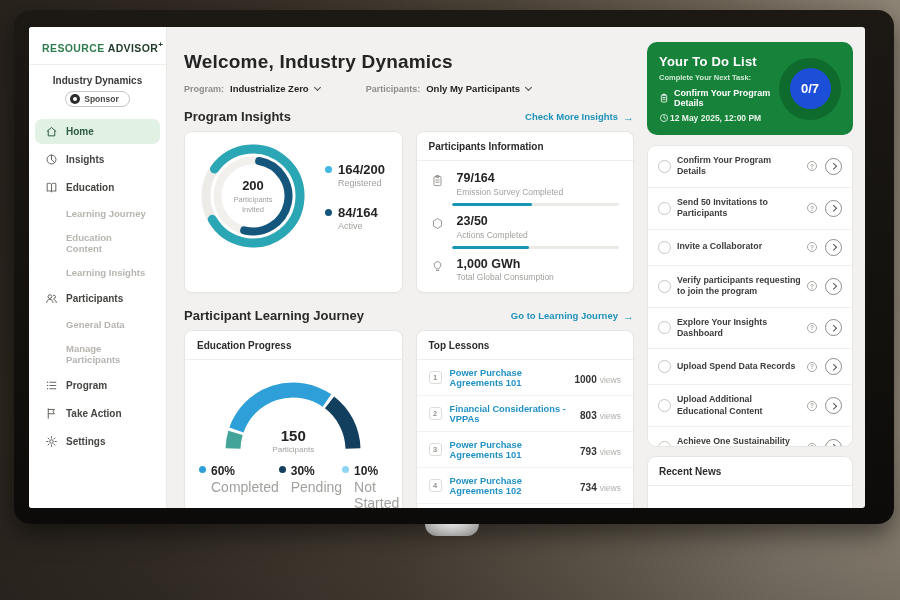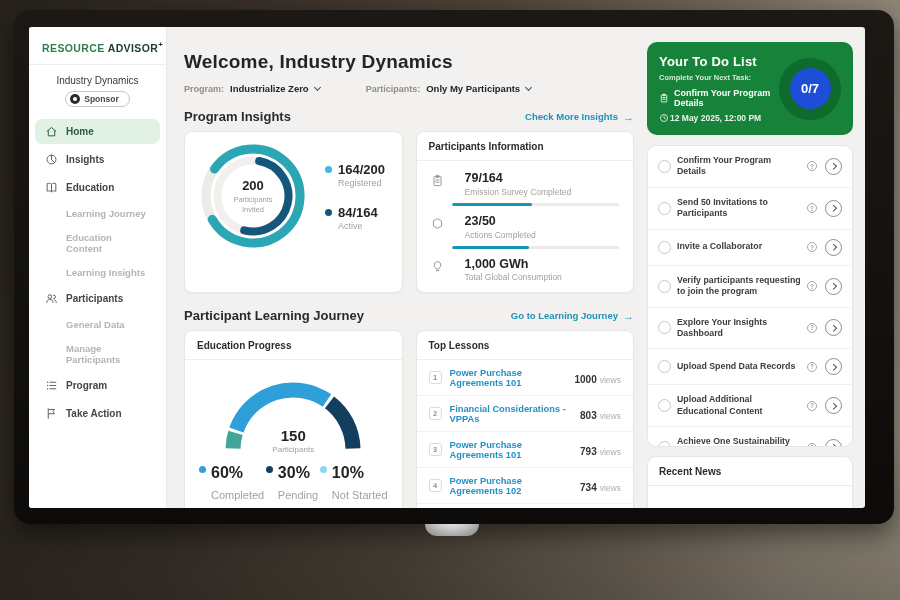--- a/index.html
+++ b/index.html
@@ -20,21 +20,21 @@
     border-radius:0 0 27px 27px; }
   .screen { position:absolute; left:15px; top:17px; right:29px; bottom:16px;
     background:#f2f1ef; border-radius:3px; overflow:hidden; display:flex; }
 
   
   .sidebar { width:138px; background:#ffffff; border-right:1px solid #e9e8e5; flex-shrink:0; }
   .logo { padding:13px 8px 10px 13px; font-size:10.5px; font-weight:800; letter-spacing:.4px; border-bottom:1px solid #efeeeb; white-space:nowrap; }
   .logo .lg1 { color:#2e7d4e; }
   .logo .lg2 { color:#1f3b2a; }
   .logo .lg3 { color:#1f3b2a; font-size:8px; vertical-align:super; }
-  .org-name { margin-top:10px; text-align:center; font-size:10px; font-weight:400; color:#3b3a38; }
+  .org-name { margin-top:10px; text-align:center; font-size:10px; font-weight:700; color:#3b3a38; }
   .sponsor { margin:5px auto 0; width:max-content; display:flex; align-items:center; gap:4px;
     border:1px solid #c9c7c3; border-radius:11px; padding:2px 10px 2px 4px; font-size:8.5px; font-weight:700; color:#4a4947; background:#fff; }
   .sp-ico { width:10px; height:10px; border-radius:50%; background:#2b2b2b; position:relative; }
   .sp-ico::after { content:""; position:absolute; left:3px; top:3px; width:4px; height:4px; border-radius:50%; background:#fff; }
   .nav { margin-top:12px; }
   .nav-item { display:flex; align-items:center; gap:8px; padding:6px 10px; margin:3px 6px; border-radius:7px;
     font-size:10px; font-weight:700; color:#474542; cursor:default; }
   .nav-item.active { background:#e1f1e3; color:#2d5c40; }
   .nav-item.sub { padding:5px 10px 5px 31px; font-size:9.5px; font-weight:600; color:#b7b4b0; }
   .nav-ico { width:13px; height:13px; color:#61605c; flex-shrink:0; display:flex; }
@@ -66,39 +66,39 @@
   .dc-lab { font-size:7.5px; color:#a3a19d; width:58px; line-height:1.3; margin-top:2px; }
   .legend { display:flex; flex-direction:column; gap:17px; margin-left:14px; }
   .leg-item { display:flex; gap:6px; align-items:flex-start; }
   .leg-dot { width:7px; height:7px; border-radius:50%; margin-top:4px; flex-shrink:0; }
   .leg-val { font-size:13px; font-weight:800; color:#242424; }
   .leg-lab { font-size:9px; color:#a3a19d; margin-top:1px; }
 
   
   .pi-body { padding:2px 14px 10px; }
   .pi-row { margin-top:9px; }
-  .pi-head { display:flex; gap:20px; }
+  .pi-head { display:flex; gap:12px; }
   .pi-ico { width:14px; color:#908e8a; margin-top:2px; flex-shrink:0; display:flex; }
   .pi-ico svg { width:13px; height:13px; }
   .pi-val { font-size:12.5px; font-weight:800; color:#242424; line-height:1.1; }
   .pi-lab { font-size:8.5px; color:#a3a19d; margin-top:1px; }
   .bar { height:3px; background:#eceae7; border-radius:2px; margin:6px 0 0 21px; overflow:hidden; }
   .bar-fill { height:100%; border-radius:2px; }
 
   
   .edu-body { padding:8px 10px 6px; display:flex; flex-direction:column; align-items:center; }
   .gauge-wrap { position:relative; width:160px; height:88px; }
   .gauge-center { position:absolute; left:0; right:0; bottom:2px; text-align:center; }
   .gc-val { font-size:15px; font-weight:800; color:#242424; }
   .gc-lab { font-size:8px; color:#a3a19d; margin-top:1px; }
   .elegend { display:flex; justify-content:space-between; width:100%; padding:8px 4px 8px; }
   .eleg-item { display:flex; gap:5px; align-items:flex-start; }
   .eleg-dot { width:7px; height:7px; border-radius:50%; margin-top:2px; flex-shrink:0; }
-  .eleg-val { font-size:16px; font-weight:800; color:#242424; }
-  .eleg-lab { font-size:11px; color:#a3a19d; margin-top:7px; }
+  .eleg-val { font-size:12px; font-weight:800; color:#242424; }
+  .eleg-lab { font-size:14px; color:#a3a19d; margin-top:1px; }
 
   
   .ls-row { display:flex; align-items:center; gap:8px; padding:7.5px 12px; border-bottom:1px solid #f2f1ee; }
   .ls-row:last-child { border-bottom:none; }
   .rank { width:13px; height:13px; border:1px solid #dddbd7; border-radius:3px; font-size:7.5px; font-weight:700; color:#97948f;
     display:flex; align-items:center; justify-content:center; flex-shrink:0; }
   .ls-title { flex:1; font-size:9.3px; font-weight:700; color:#2191c6; background:none; border:none; text-align:left; font-family:inherit; }
   .ls-views-val { font-size:10px; font-weight:800; color:#333; }
   .ls-views-suf { font-size:8.5px; color:#b1afab; margin-left:3px; }
 
@@ -208,20 +208,29 @@
             <span>Program</span>
           </div>
           <div class="nav-item">
             <span class="nav-ico">
               <svg viewBox="0 0 24 24">
                 <path d="M6 21 V3.5 M6 4.5 H17.5 L14.8 8.5 L17.5 12.5 H6" fill="none" stroke="currentColor" stroke-width="1.8" stroke-linecap="round" stroke-linejoin="round"></path>
               </svg>
             </span>
             <span>Take Action</span>
           </div>
+          <div class="nav-item">
+            <span class="nav-ico">
+              <svg viewBox="0 0 24 24">
+                <circle cx="12" cy="12" r="3.2" fill="none" stroke="currentColor" stroke-width="1.8"></circle>
+                <path d="M12 3 V5.6 M12 18.4 V21 M3 12 H5.6 M18.4 12 H21 M5.6 5.6 L7.5 7.5 M16.5 16.5 L18.4 18.4 M18.4 5.6 L16.5 7.5 M7.5 16.5 L5.6 18.4" stroke="currentColor" stroke-width="1.8" stroke-linecap="round"></path>
+              </svg>
+            </span>
+            <span>Settings</span>
+          </div>
         </nav>
     </aside>
 
     <main class="main">
       <h1 class="page-title">Welcome, Industry Dynamics</h1>
 
       <div class="filters">
         <div class="filter">
           <span class="f-label">Program:</span>
           <button class="f-value">

